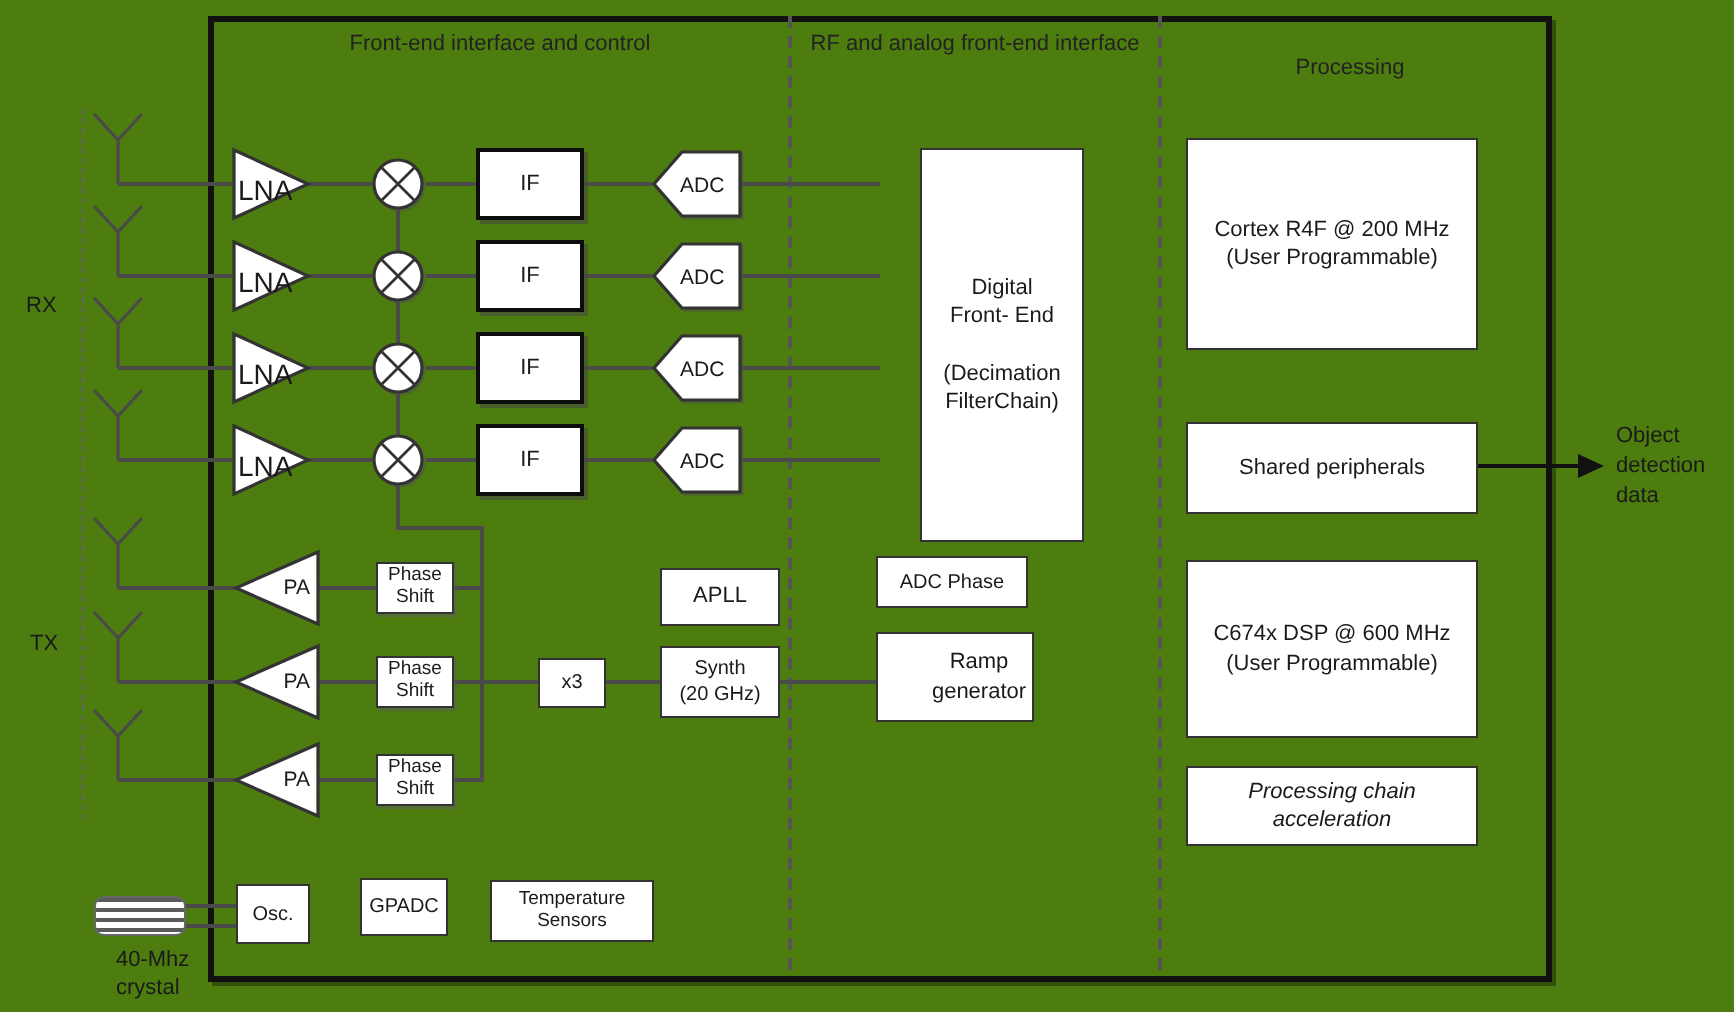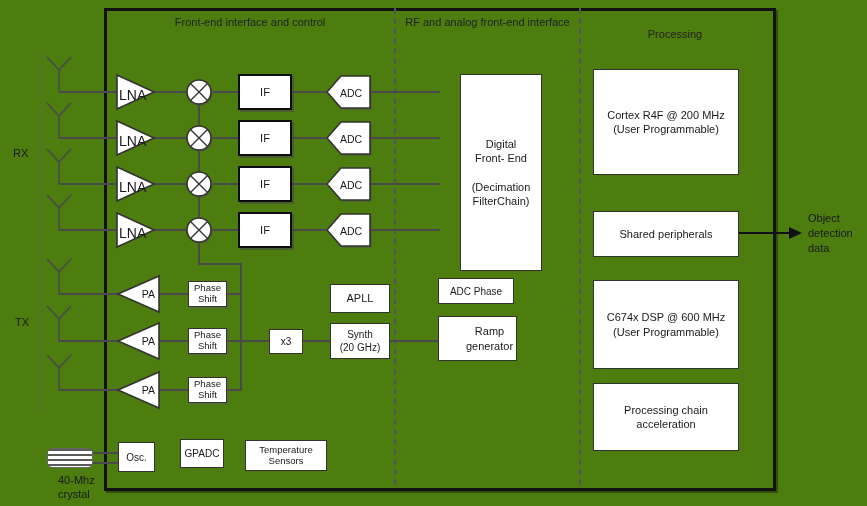--- a/index.html
+++ b/index.html
@@ -242,21 +242,21 @@
 FilterChain)</div>
   <div class="box f10" style="left:438px;top:278px;width:76px;height:26px;">ADC Phase</div>
   <div class="box" style="left:438px;top:316px;width:79px;height:45px;padding-left:24px;">Ramp
 generator</div>
 
   <div class="box" style="left:593px;top:69px;width:146px;height:106px;">Cortex R4F @ 200 MHz
 (User Programmable)</div>
   <div class="box" style="left:593px;top:211px;width:146px;height:46px;">Shared peripherals</div>
   <div class="box" style="left:593px;top:280px;width:146px;height:89px;">C674x DSP @ 600 MHz
 (User Programmable)</div>
-  <div class="box" style="left:593px;top:383px;width:146px;height:68px;">Processing chain
+  <div class="box" style="left:593px;top:383px;width:146px;height:40px;font-style:italic;">Processing chain
 acceleration</div>
 
   <div class="arrow-line" style="left:739px;top:232px;width:51px;"></div>
   <div class="arrow-head" style="left:789px;top:226.5px;"></div>
   <div class="lbl" style="left:808px;top:211px;line-height:1.35;">Object
 detection
 data</div>
 
   <div class="hline" style="left:57px;top:452px;width:61px;"></div>
   <div class="hline" style="left:57px;top:462px;width:61px;"></div>

